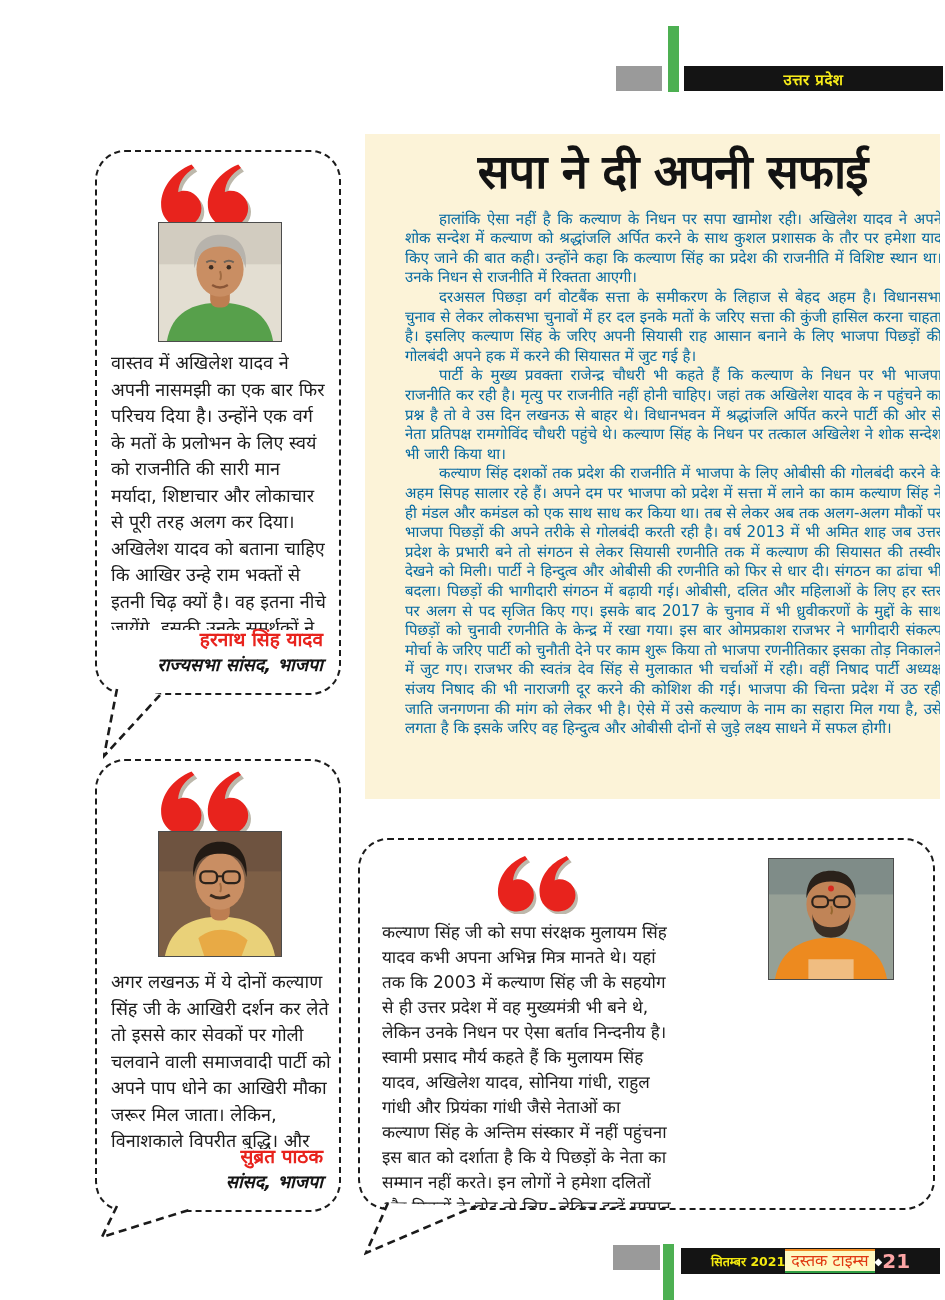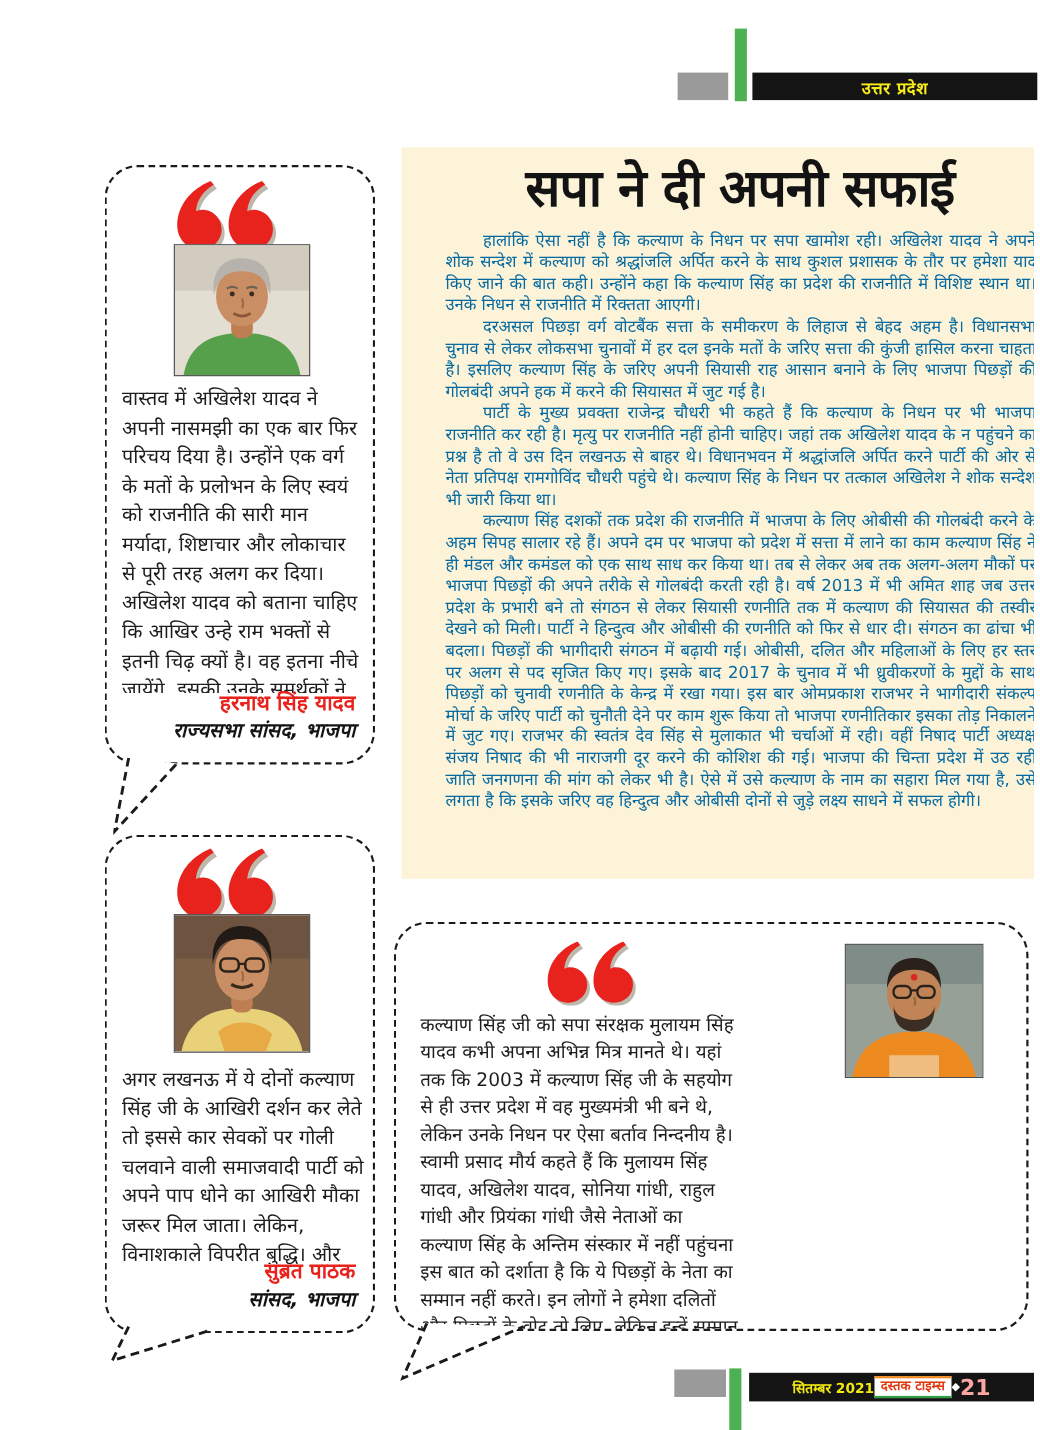--- a/index.html
+++ b/index.html
@@ -60,21 +60,21 @@
   .tail1 { left:6px;  bottom:-66px; }
   .tail2 { left:4px;  bottom:-30px; }
   .tail3 { left:4px;  bottom:-49px; }
 
   
   .ftr-gray  { position:absolute; left:613px; top:1223px; width:47px;  height:25px; background:#9a9a9a; }
   .ftr-green { position:absolute; left:663px; top:1222px; width:11px;  height:78px; background:#4db052; }
   .ftr-black { position:absolute; left:681px; top:1226px; width:259px; height:26px; background:#141414;
                display:flex; align-items:center; justify-content:center; gap:0; }
   .ftr-date { color:#f3e90f; font-size:12.5px; font-weight:bold; }
-  .logo-box { background:#ffffff; color:#e03a12; font-size:12px; font-weight:700; line-height:1.1;
+  .logo-box { background:#fef9c3; color:#e03a12; font-size:16px; font-weight:400; line-height:1.1;
               padding:1px 6px; border-top:2px solid #f08a21; border-bottom:2px solid #2f9e44; }
   .diamond  { color:#ffffff; font-size:10px; }
   .pageno   { color:#fca5a5; font-size:20px; font-weight:800; }
 </style>
 </head>
 <body>
 
 <div class="page">
 
   <div class="hdr-gray"></div>

